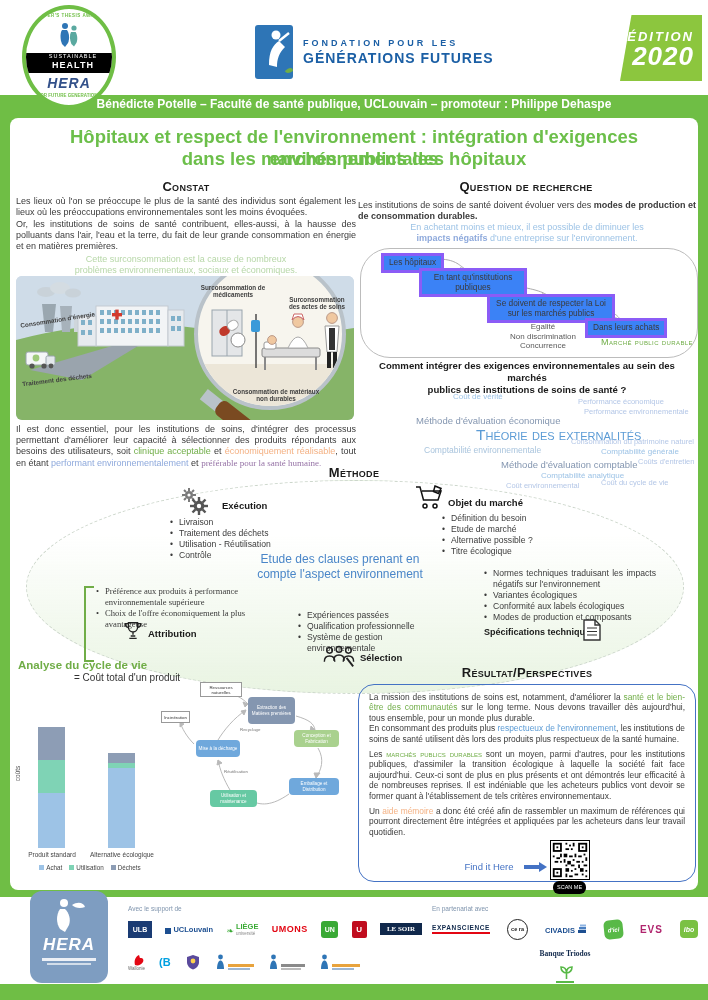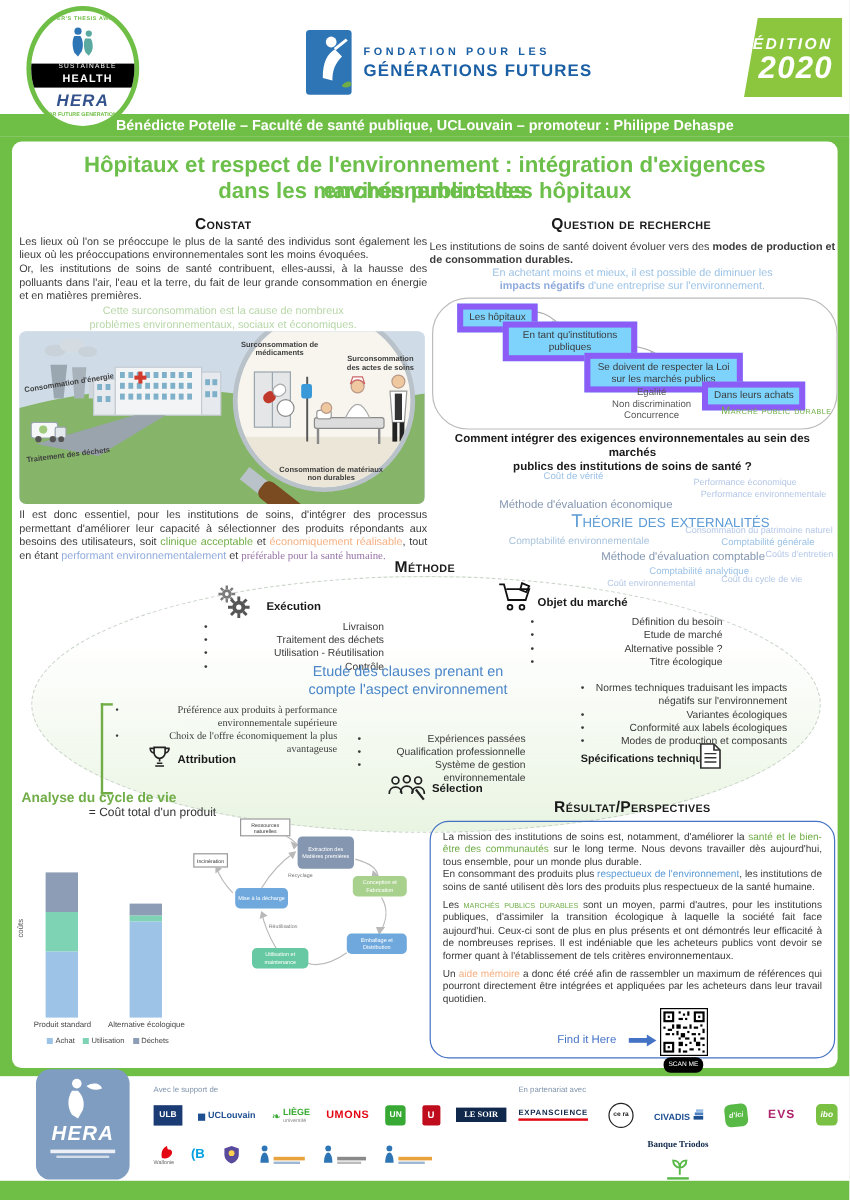--- a/index.html
+++ b/index.html
@@ -39,21 +39,21 @@
   .p{font-size:9px;line-height:11.2px;}
   .hl-green{color:#b7d7a8;font-size:9px;line-height:11px;}
   .hl-blue{color:#9dc3e6;font-size:9px;line-height:11px;}
 
   
   .illu{position:absolute;left:16px;top:276px;width:338px;height:144px;border-radius:6px;overflow:hidden;background:#cfdce8;}
   .illab{position:absolute;font-size:6.3px;font-weight:bold;color:#404040;line-height:7px;text-align:center;}
 
   
   .bubble{position:absolute;left:360px;top:248px;width:336px;height:108px;border:1.2px solid #bcbcbc;border-radius:30px;}
-  .fbox{position:absolute;background:#7dd3fc;border:5px solid #8b5cf6;font-size:8.3px;line-height:9.5px;padding:2px 5px;text-align:center;}
+  .fbox{position:absolute;background:#3b82f6;border:3px solid #8b5cf6;font-size:8.3px;line-height:9.5px;padding:2px 5px;text-align:center;}
   .fprin{position:absolute;font-size:8px;line-height:9.5px;color:#595959;text-align:center;}
   .fresult{position:absolute;font-variant:small-caps;color:#70ad47;font-size:9px;letter-spacing:.4px;}
 
   
   .cloud{position:absolute;left:358px;top:389px;width:338px;height:100px;}
   .wc{position:absolute;white-space:nowrap;}
   .wc0{left:95px;top:3px;font-size:8px;color:#9dc3e6;}
   .wc1{left:220px;top:8px;font-size:7.5px;color:#b4c7e7;}
   .wc2{left:226px;top:18px;font-size:7.5px;color:#b4c7e7;}
   .wc3{left:58px;top:26px;font-size:9.5px;color:#8496b0;}
@@ -63,21 +63,21 @@
   .wc7{left:243px;top:58px;font-size:8px;color:#9dc3e6;}
   .wc8{left:143px;top:70px;font-size:9.5px;color:#8496b0;}
   .wc9{left:280px;top:68px;font-size:7.5px;color:#b4c7e7;}
   .wc10{left:183px;top:82px;font-size:8px;color:#9dc3e6;}
   .wc11{left:148px;top:92px;font-size:7.5px;color:#b4c7e7;}
   .wc12{left:243px;top:89px;font-size:7.5px;color:#b4c7e7;}
 
   
   .ellipse{position:absolute;left:26px;top:480px;width:656px;height:212px;border:1.5px dashed #ccd6cb;
            border-radius:50%;background:linear-gradient(180deg,rgba(255,255,255,0) 25%,#e9f4e2 100%);}
-  .blt{margin:0;padding:0;list-style:none;font-size:8.6px;line-height:11px;text-align:right;}
+  .blt{margin:0;padding:0;list-style:none;font-size:8.6px;line-height:11px;}
   .blt li{padding-left:9px;position:relative;}
   .blt li::before{content:"•";position:absolute;left:0;}
   .mtitle{font-weight:bold;font-size:9.5px;color:#1a1a1a;}
   .centerblue{color:#4a86c8;font-size:12px;line-height:14.5px;text-align:center;}
   .gbracket{position:absolute;left:84px;top:586px;width:8px;height:72px;border-left:2px solid #70ad47;
             border-top:2px solid #70ad47;border-bottom:2px solid #70ad47;}
 
   
   .lcahead{color:#70ad47;font-weight:bold;font-size:11.5px;}
   .chart{position:absolute;left:20px;top:692px;width:140px;height:182px;}

